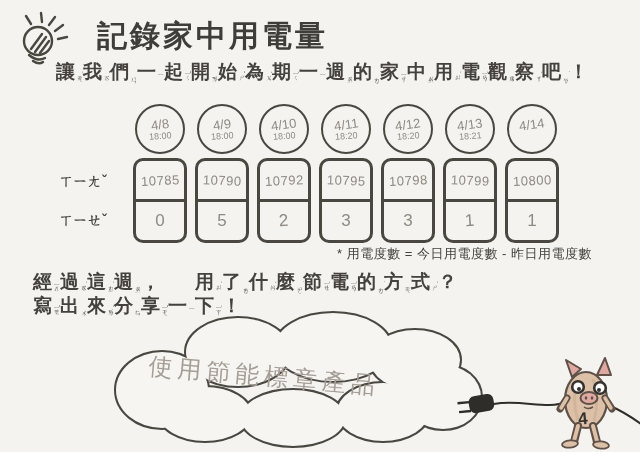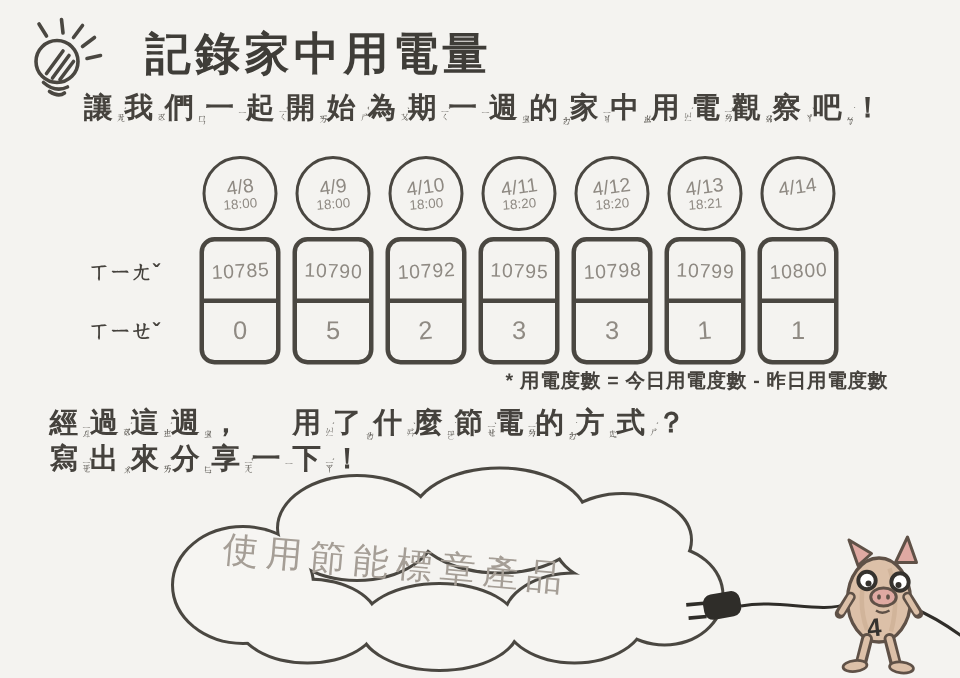--- a/index.html
+++ b/index.html
@@ -39,21 +39,21 @@
     margin-top:4px;width:54px;height:85px;border:3px solid #4a4741;border-radius:10px;
     box-sizing:border-box;display:flex;flex-direction:column;background:transparent;
   }
   .cell{flex:1;display:flex;align-items:center;justify-content:center;}
   .cell.top{border-bottom:3px solid #4a4741;}
   .meter{font-size:13px;transform:rotate(-3deg);letter-spacing:0.5px;}
   .usage{font-size:17px;}
   .col:nth-child(even) .meter{transform:rotate(2deg);}
   .col:nth-child(3n) .usage{transform:rotate(-4deg);}
   
-  .note{left:337px;top:245px;font-size:13px;font-weight:bold;letter-spacing:0.5px;color:#45423d;}
+  .note{left:337px;top:245px;font-size:13px;font-weight:normal;letter-spacing:0.5px;color:#45423d;}
   
   .q1{left:33px;top:269px;}
   .q2{left:33px;top:293px;}
   
   .cloud-text{
     left:150px;top:350px;font-size:24px;color:#a59e96;letter-spacing:5px;
     transform:rotate(5deg);transform-origin:left top;font-weight:400;
   }
   svg.overlay{position:absolute;left:0;top:0;pointer-events:none;}
 </style>

